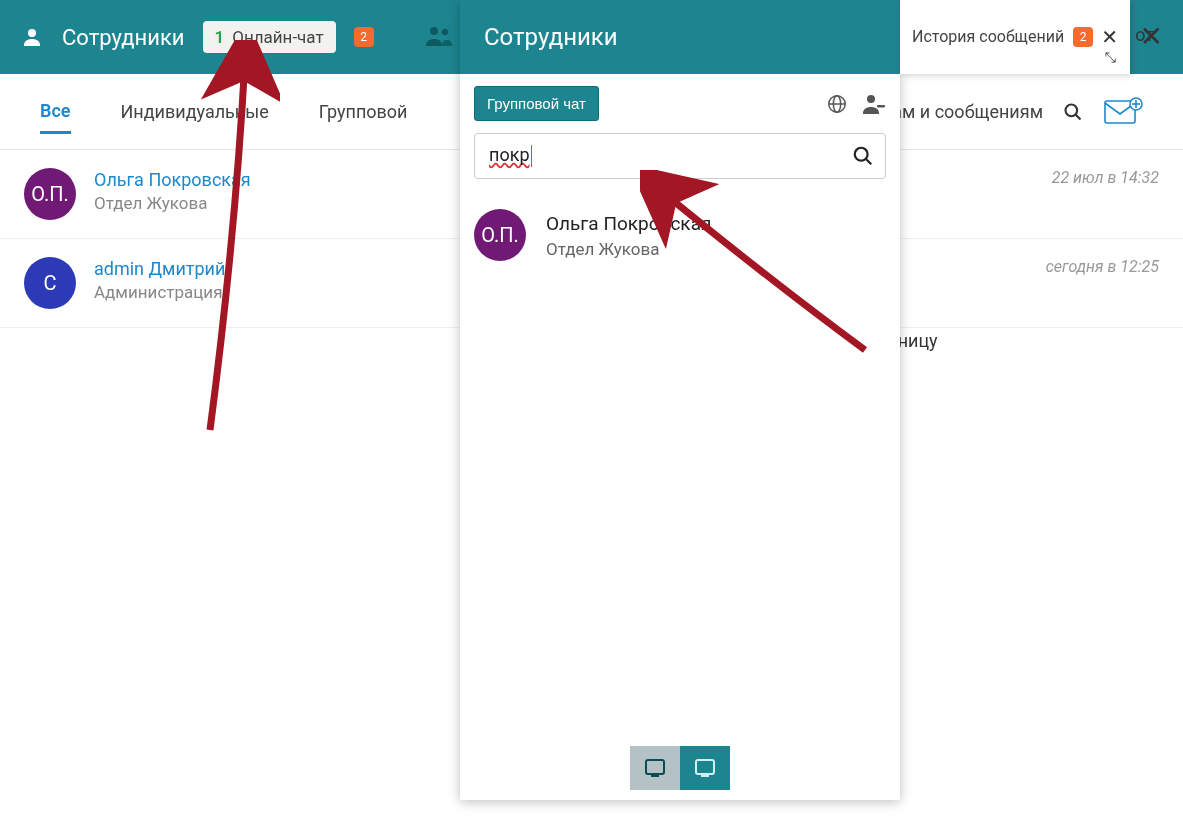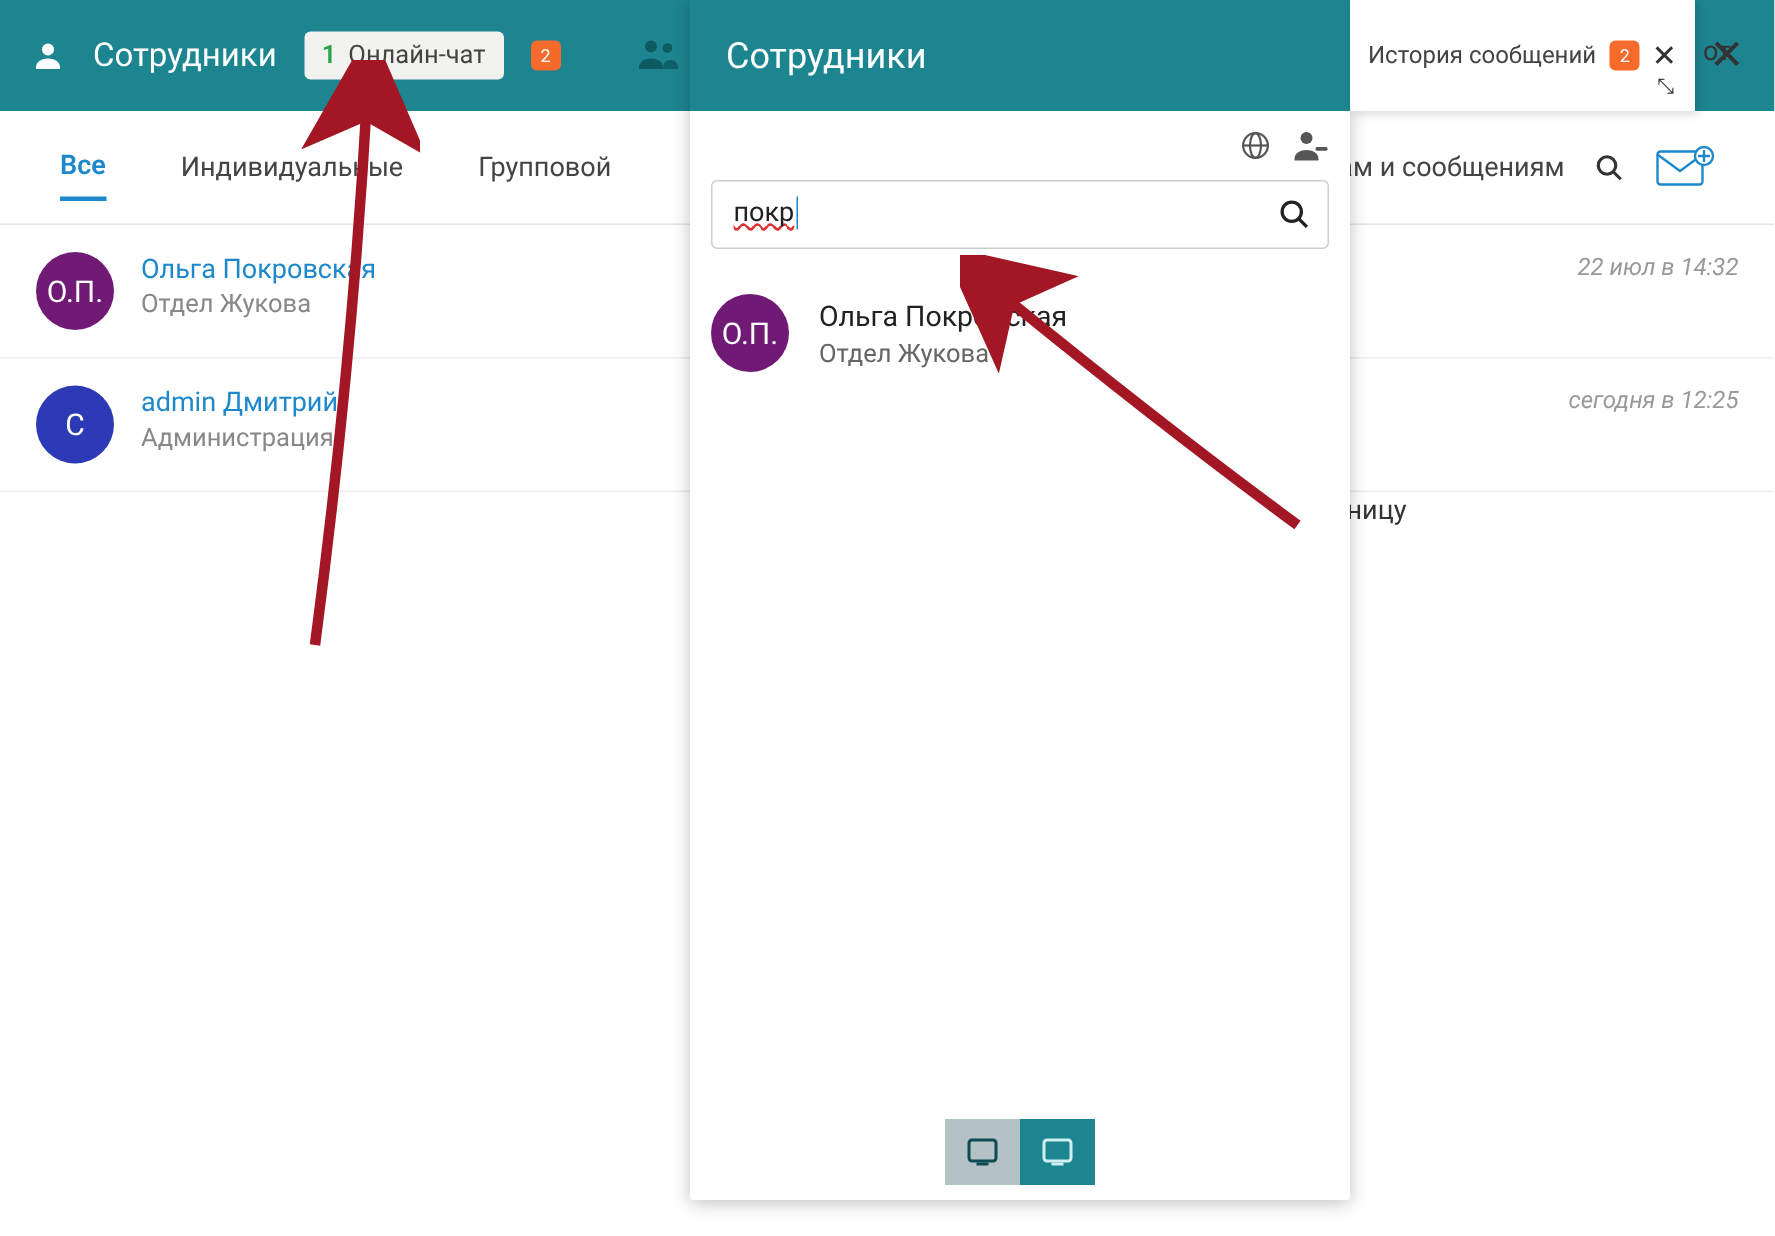--- a/index.html
+++ b/index.html
@@ -142,20 +142,21 @@
     <div class="popup-history-tab">
       <span class="history-label">История сообщений</span>
       <span class="badge-orange">2</span>
       <span class="close">✕</span>
       <span class="minimize">⤡</span>
       <span style="position:absolute;right:-24px;top:24px;color:#333;font-size:18px">от</span>
     </div>
   </div>
 
   <div class="popup-actions">
+    <button class="btn-teal">Групповой чат</button>
     <div class="popup-actions-right">
       <svg class="icon-btn" width="22" height="22" viewBox="0 0 24 24" fill="none" stroke="#555" stroke-width="1.6">
           <circle cx="12" cy="12" r="9"></circle>
           <ellipse cx="12" cy="12" rx="4" ry="9"></ellipse>
           <line x1="3" y1="12" x2="21" y2="12"></line>
         </svg>
       <svg class="icon-btn" width="24" height="22" viewBox="0 0 24 22" fill="#555">
           <circle cx="9" cy="6" r="4"></circle>
           <path d="M1 20c0-4 4-6 8-6s8 2 8 6v1H1z"></path>
           <rect x="15" y="12" width="8" height="2.5" rx="1"></rect>

